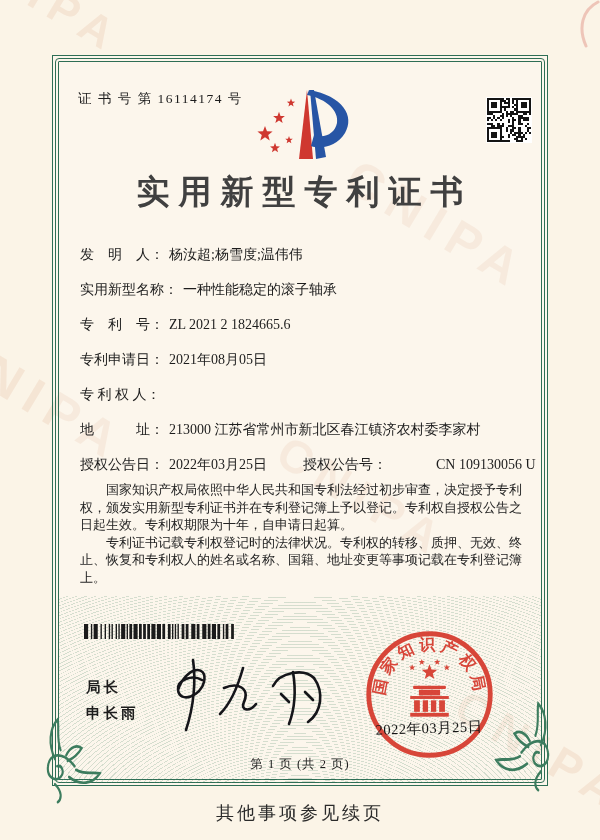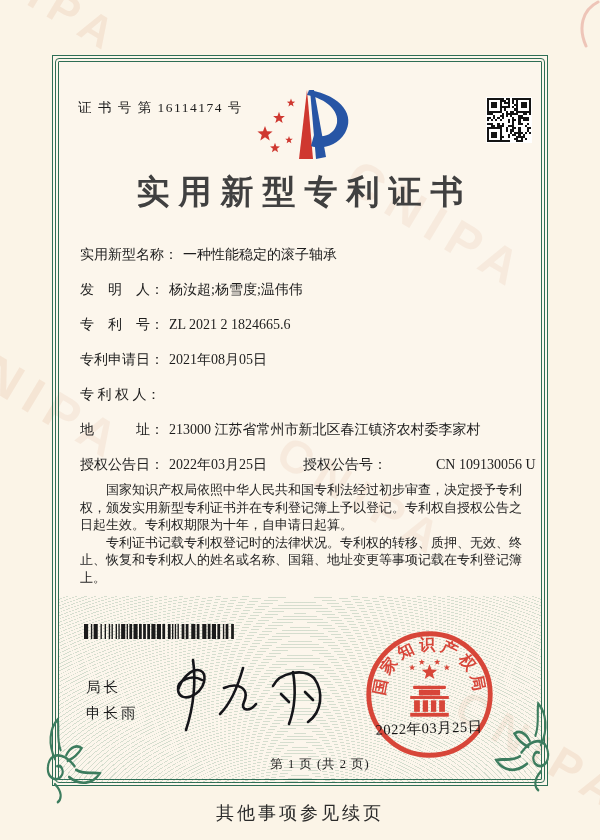--- a/index.html
+++ b/index.html
@@ -29,43 +29,43 @@
     position:absolute; left:2px; top:2px; right:2px; bottom:2px;
     border:4px double #2e6e55; border-radius:4px;
   }
   
   .guilloche{
     position:absolute; left:59px; top:596px; width:482px; height:187px;
     background:repeating-radial-gradient(1000px 620px at 50% 135%,
       rgba(96,148,118,.25) 0 1px, rgba(0,0,0,0) 1px 4.5px);
     pointer-events:none;
   }
-  .cert-no{position:absolute; left:78px; top:99px; font-size:13.5px; letter-spacing:1.5px;}
+  .cert-no{position:absolute; left:78px; top:90px; font-size:13.5px; letter-spacing:1.5px;}
   .logo{position:absolute; left:253px; top:86px; width:106px; height:80px;}
   .qr{position:absolute; left:486px; top:97px; width:44px; height:44px; background:#fff; padding:1px;}
   .title{
     position:absolute; left:52px; top:170px; width:496px; text-align:center;
     font-size:33px; font-weight:bold; letter-spacing:9px; text-indent:9px; color:#404040;
   }
   .rows{position:absolute; left:80px; top:246px; width:450px;}
   .row{display:flex; height:35px; font-size:14px; line-height:17px;}
   .row .lbl{white-space:pre;}
   .row .val{margin-left:5px; white-space:pre;}
   .row.grant .pair2{margin-left:36px; display:flex;gap:44px;}
   .paras{position:absolute; left:80px; top:481px; width:442px;}
   .paras p{margin:0; font-size:13px; line-height:17.6px; text-indent:2em; text-align:justify; color:#242424;}
   .barcode{position:absolute; left:84px; top:624px; width:154px; height:15px;}
-  .director{position:absolute; left:86px; top:674px; font-size:14.5px; letter-spacing:3px; line-height:26px;}
+  .director{position:absolute; left:86px; top:674px; font-size:14.5px; letter-spacing:3px; line-height:26px;font-weight:bold;}
   .signature{position:absolute; left:148px; top:650px; width:185px; height:90px;}
   .seal{position:absolute; left:362px; top:627px; width:135px; height:135px; opacity:.93;}
   .seal-date{
     position:absolute; left:366px; top:719px; width:126px; text-align:center;
     font-size:14.5px; letter-spacing:.5px; color:#141414; transform:rotate(-2deg);
   }
-  .page-info{position:absolute; left:52px; top:756px; width:496px; text-align:center; font-size:12.5px; letter-spacing:1px;margin-left:20px;}
+  .page-info{position:absolute; left:52px; top:756px; width:496px; text-align:center; font-size:12.5px; letter-spacing:1px;}
   .footer-note{position:absolute; left:0; top:801px; width:600px; text-align:center; font-size:18px; letter-spacing:3px; color:#2a2a2a;}
   .flourish{position:absolute; pointer-events:none;}
   .flourish.bl{left:34px; top:714px; width:70px; height:90px;}
   .flourish.br{left:492px; top:698px; width:70px; height:94px; transform:scaleX(-1);}
   .pink-curl{position:absolute; left:574px; top:0; width:26px; height:48px;}
 </style>
 </head>
 <body>
 
 <div class="page">
@@ -331,26 +331,26 @@
         <rect x="14" y="20" width="1" height="1"></rect>
         <rect x="15" y="20" width="1" height="1"></rect>
         <rect x="16" y="20" width="1" height="1"></rect>
       </g>
   </svg>
 
   <div class="title">实用新型专利证书</div>
 
   <div class="rows">
     <div class="row">
+      <span class="lbl">发　明　人：</span>
+      <span class="val">杨汝超;杨雪度;温伟伟</span>
+    </div>
+    <div class="row">
       <span class="lbl">实用新型名称：</span>
       <span class="val">一种性能稳定的滚子轴承</span>
-    </div>
-    <div class="row">
-      <span class="lbl">发　明　人：</span>
-      <span class="val">杨汝超;杨雪度;温伟伟</span>
     </div>
     <div class="row">
       <span class="lbl">专　利　号：</span>
       <span class="val">ZL 2021 2 1824665.6</span>
     </div>
     <div class="row">
       <span class="lbl">专利申请日：</span>
       <span class="val">2021年08月05日</span>
     </div>
     <div class="row">

